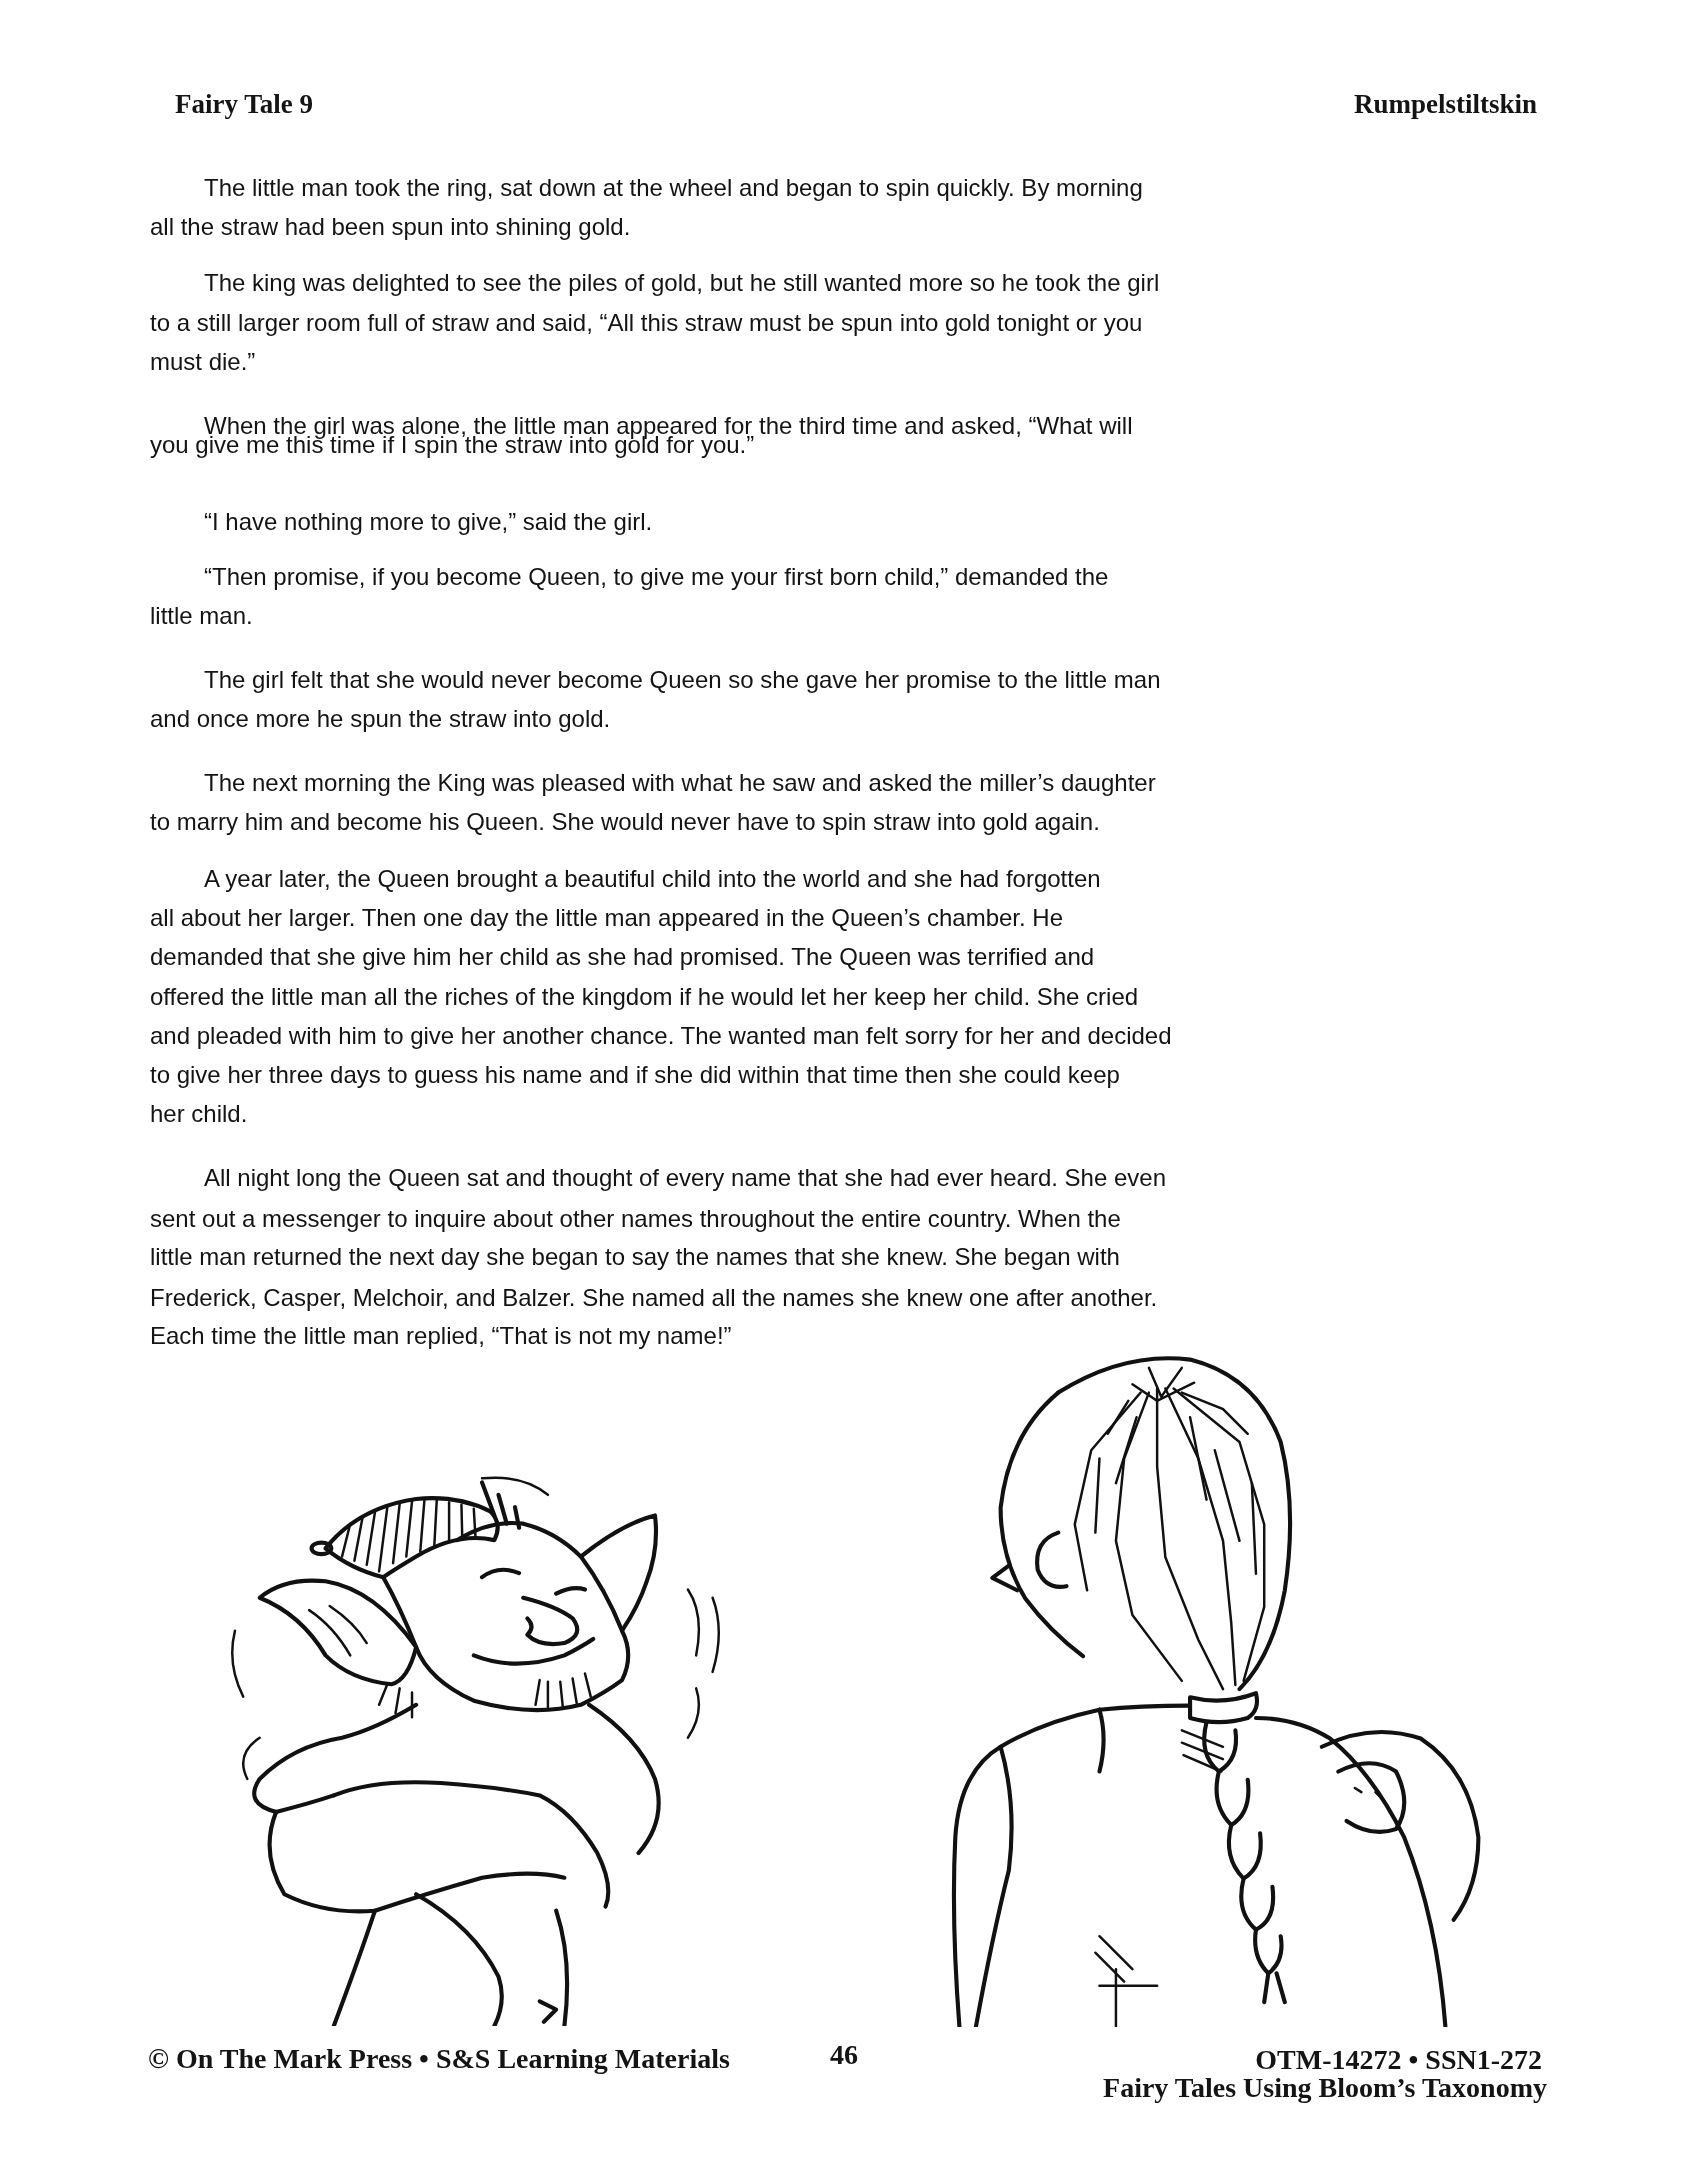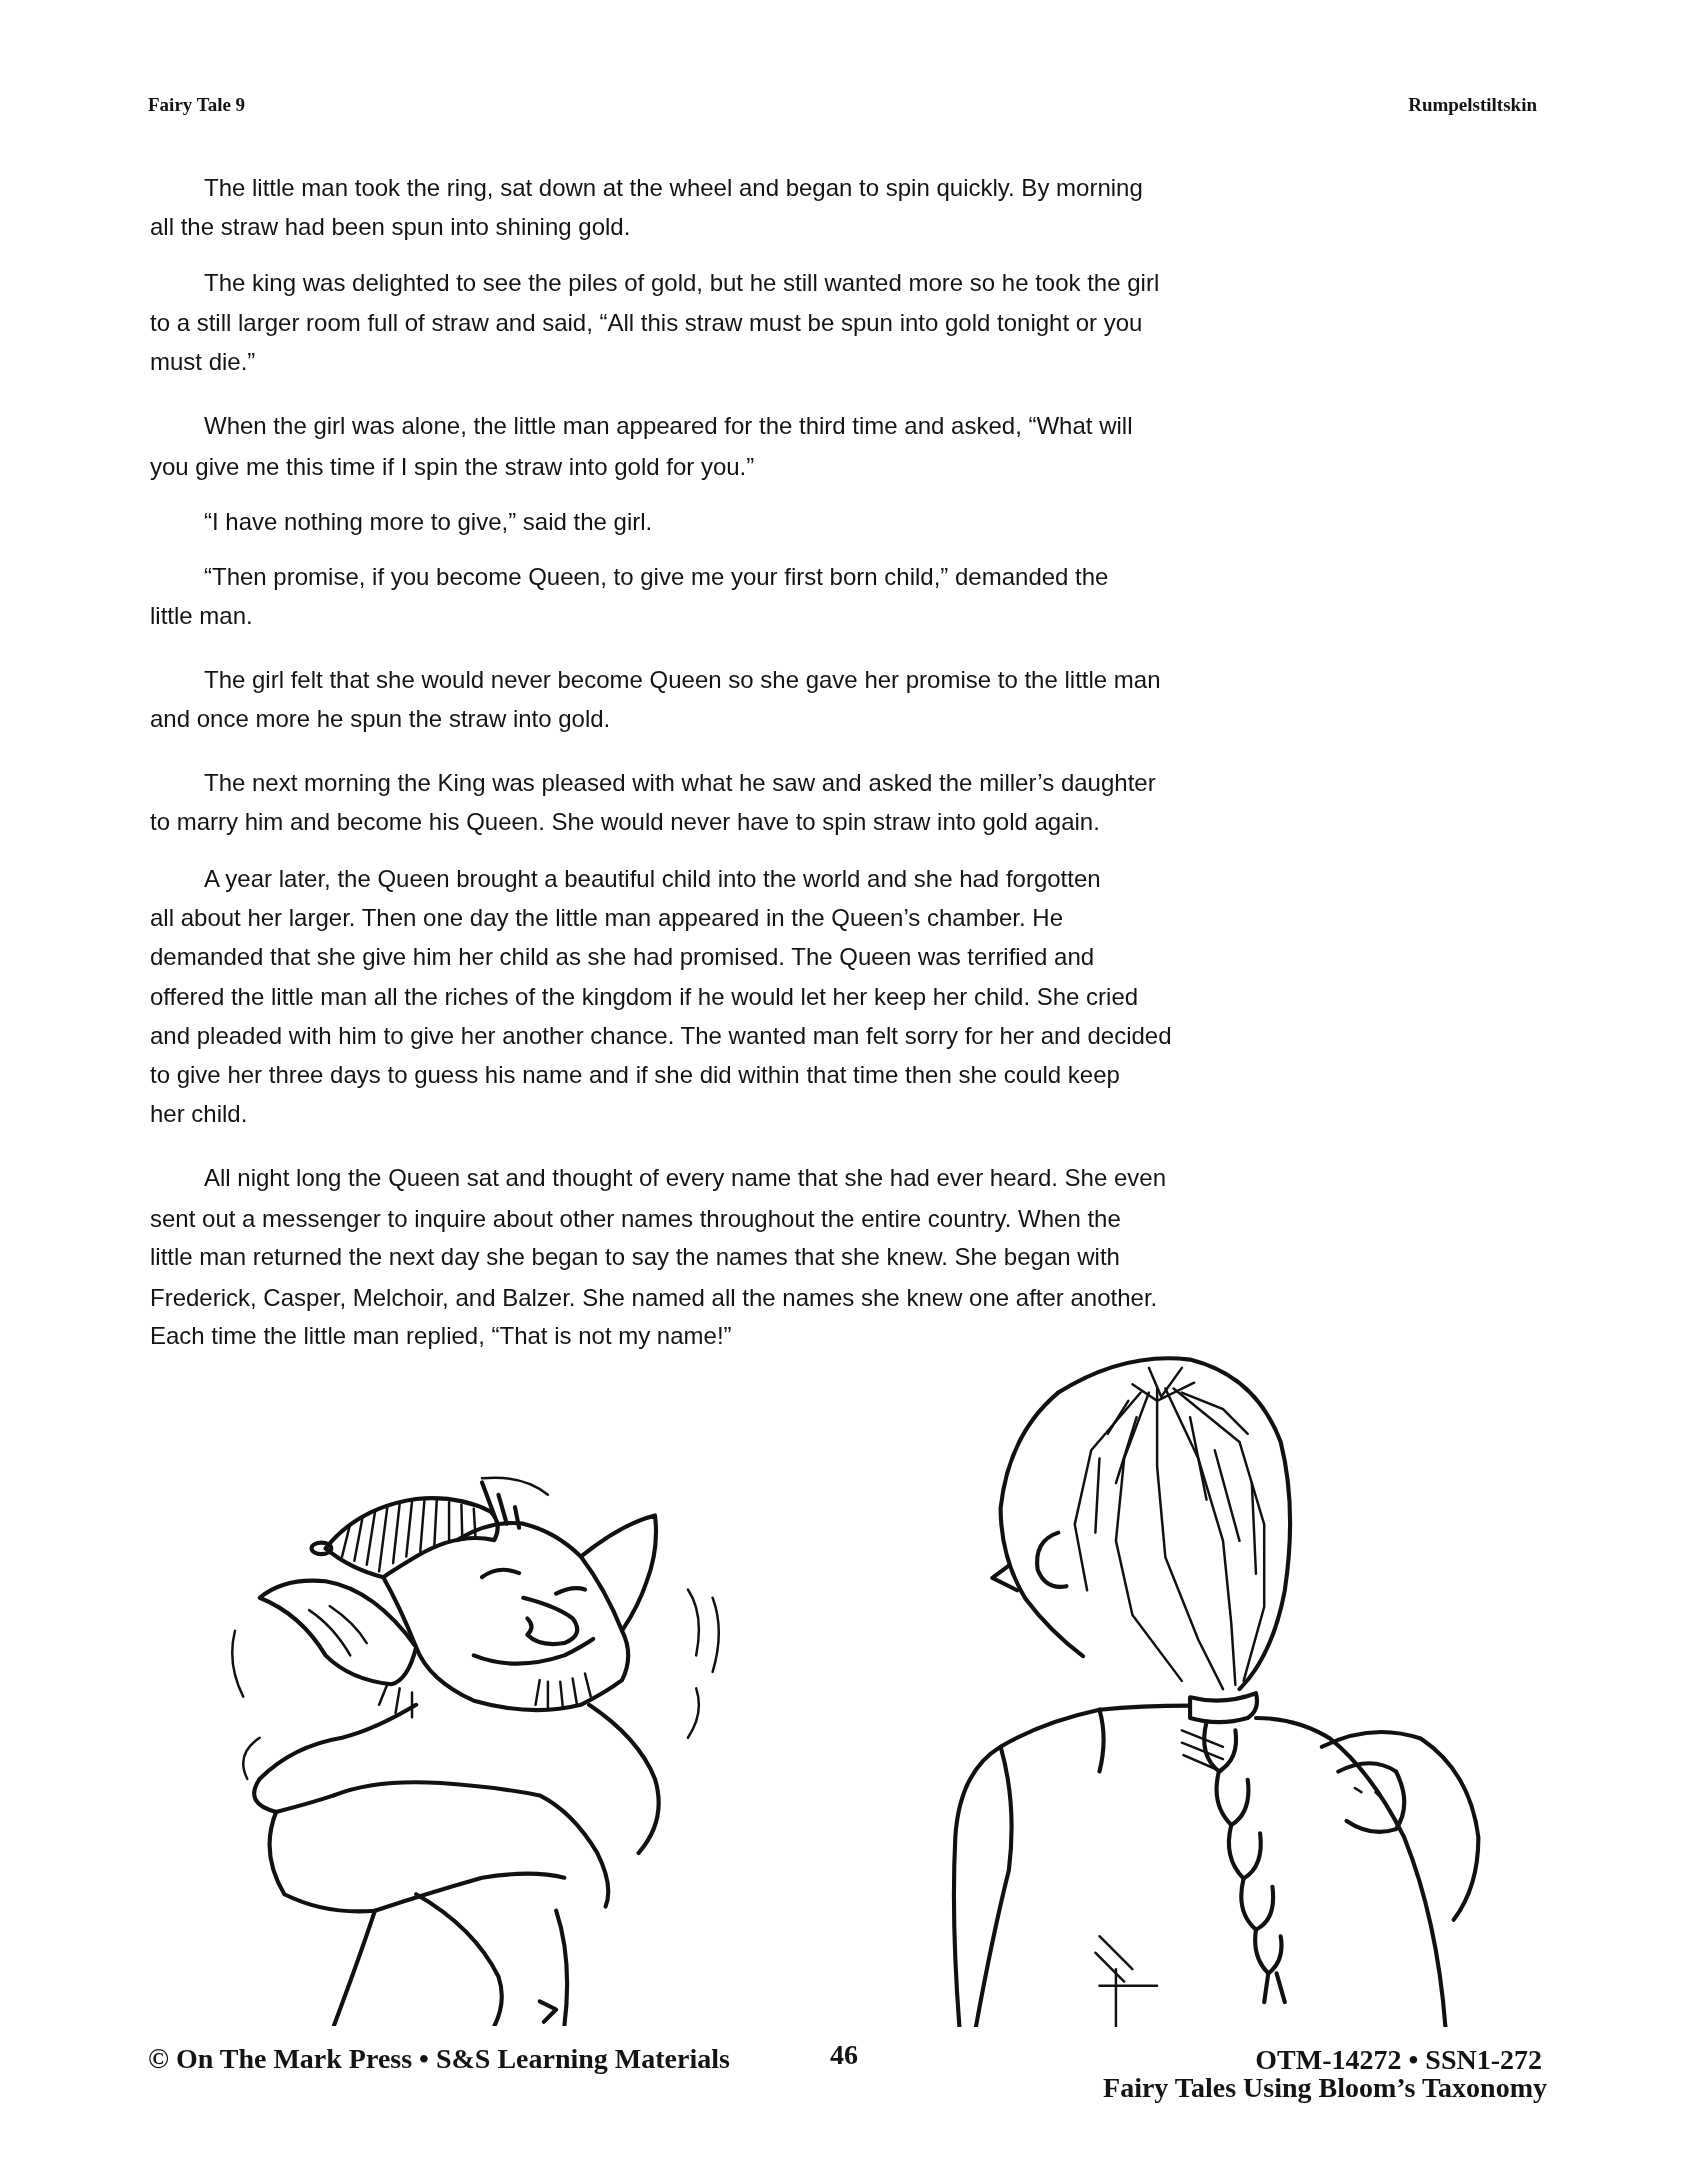--- a/index.html
+++ b/index.html
@@ -1,17 +1,17 @@
 <!DOCTYPE html>
 <html style="font-size:13px"><head>
 <meta charset="utf-8">
 <style>
   html, body { margin:0; padding:0; background:#ffffff; }
   body { width:1687px; height:2183px; position:relative; overflow:hidden; color:#141414; }
-  .hdr { position:absolute; top:92px; font-family:"Liberation Serif", serif; font-weight:bold; font-size:19px; line-height:25px; }
+  .hdr { position:absolute; top:92px; font-family:"Liberation Serif", serif; font-weight:bold; font-size:27px; line-height:25px;margin-left:27px; }
   .hdr-left { left:148px; }
   .hdr-right { right:150px; }
   .line { position:absolute; left:150px; font-family:"Liberation Sans", sans-serif; font-size:24px; line-height:38px; white-space:nowrap; height:38px; transform-origin:left center; }
   .line.indent { left:204px; }
   .foot { position:absolute; font-family:"Liberation Serif", serif; font-weight:bold; font-size:28px; line-height:26px; white-space:nowrap; }
   .foot-left { left:148px; top:2046px; }
   .foot-page { left:830px; top:2042px; font-weight:bold; font-size:28px; }
   .foot-right1 { right:145px; top:2047px; text-align:right;margin-left:23px; }
   .foot-right2 { right:140px; top:2075px; text-align:right; }
   .illus { position:absolute; }
@@ -28,21 +28,21 @@
 <div>
 
   <div class="line indent" style="top:169px">The little man took the ring, sat down at the wheel and began to spin quickly. By morning</div>
   <div class="line" style="top:208px">all the straw had been spun into shining gold.</div>
 
   <div class="line indent" style="top:264px">The king was delighted to see the piles of gold, but he still wanted more so he took the girl</div>
   <div class="line" style="top:304px">to a still larger room full of straw and said, “All this straw must be spun into gold tonight or you</div>
   <div class="line" style="top:343px">must die.”</div>
 
   <div class="line indent" style="top:407px">When the girl was alone, the little man appeared for the third time and asked, “What will</div>
-  <div class="line" style="top:448px">you give me this time if I spin the straw into gold for you.”</div>
+  <div class="line" style="top:426px">you give me this time if I spin the straw into gold for you.”</div>
 
   <div class="line indent" style="top:503px">“I have nothing more to give,” said the girl.</div>
 
   <div class="line indent" style="top:558px">“Then promise, if you become Queen, to give me your first born child,” demanded the</div>
   <div class="line" style="top:597px">little man.</div>
 
   <div class="line indent" style="top:661px">The girl felt that she would never become Queen so she gave her promise to the little man</div>
   <div class="line" style="top:700px">and once more he spun the straw into gold.</div>
 
   <div class="line indent" style="top:764px">The next morning the King was pleased with what he saw and asked the miller’s daughter</div>

